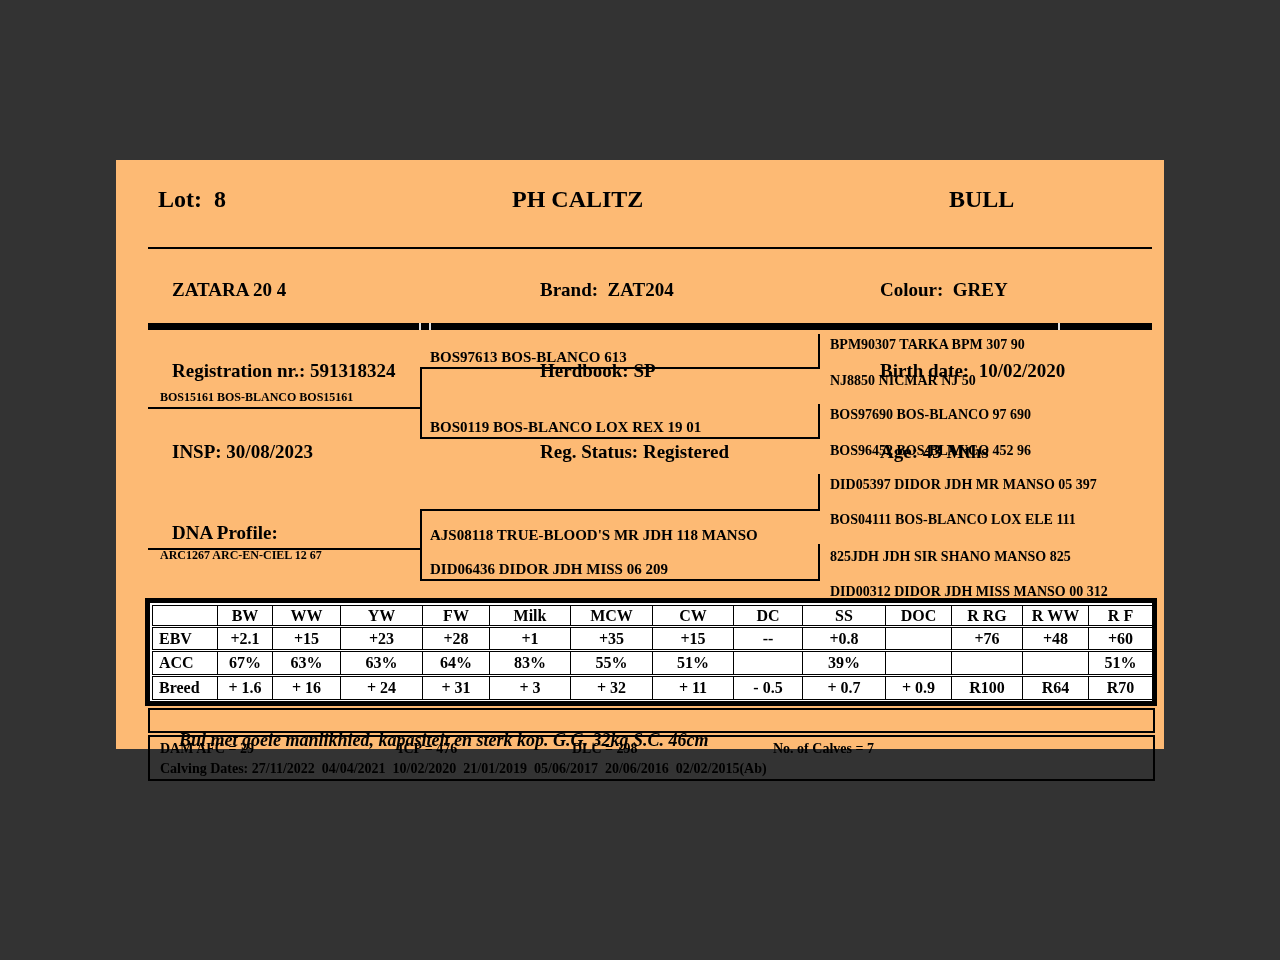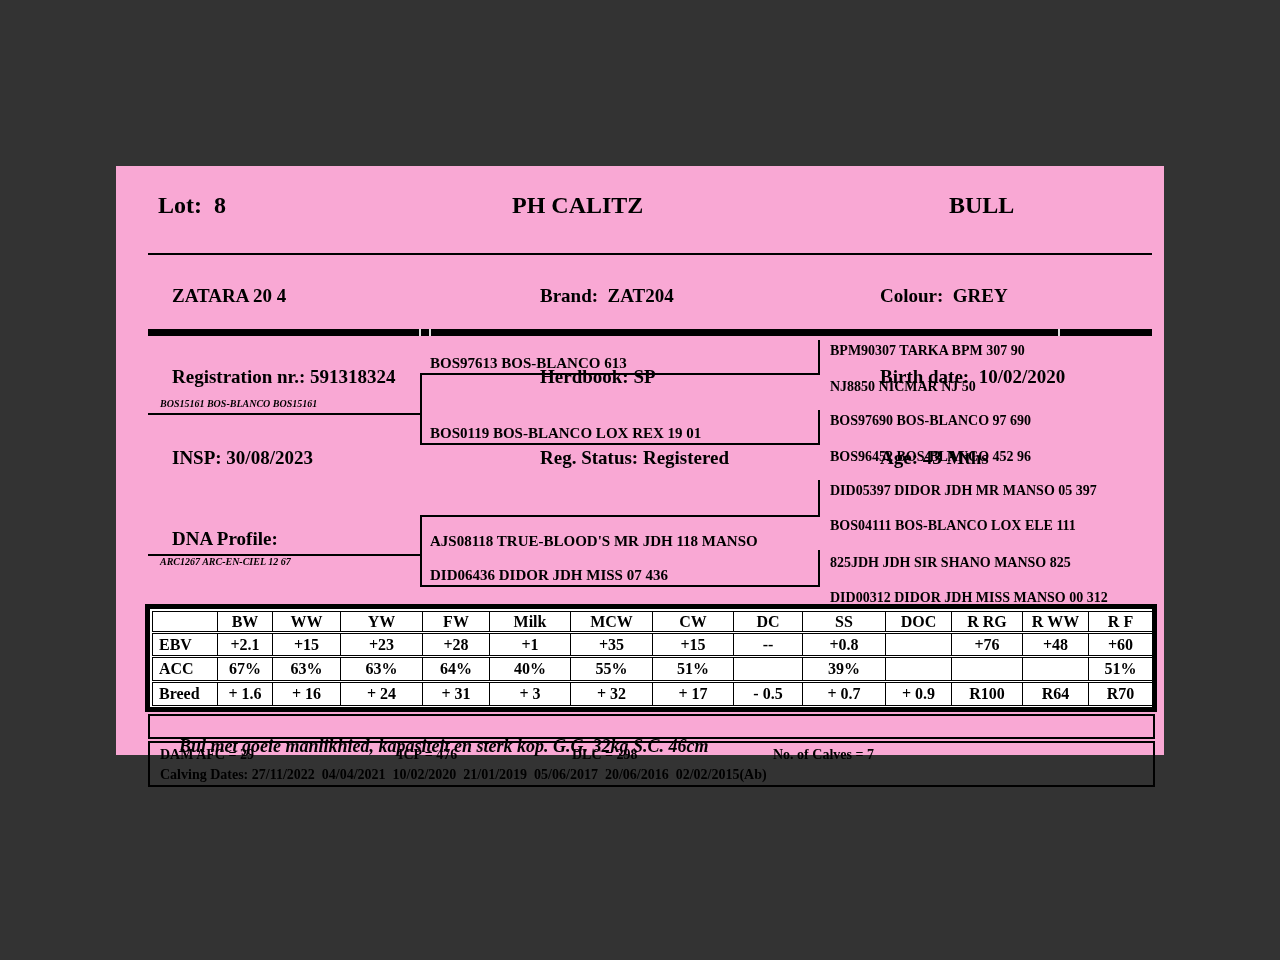--- a/index.html
+++ b/index.html
@@ -6,32 +6,32 @@
   html, body { margin: 0; padding: 0; }
   body {
     width: 1280px; height: 960px;
     background: #333333;
     position: relative;
     font-family: "Liberation Serif", "DejaVu Serif", serif;
     font-weight: bold;
     color: #000000;
   }
   .page {
-    position: absolute; left: 116px; top: 166px;
+    position: absolute; left: 116px; top: 160px;
     width: 1048px; height: 589px;
-    background: #f9a8d4;
+    background: #fdba74;
   }
   .abs { position: absolute; white-space: pre; }
   .line { position: absolute; background: #000000; }
   .notch { position: absolute; background: #dddddd; width: 2px; height: 7px; top: 0; }
 
   .hdr { font-size: 24px; top: 26px; line-height: 26px; }
   .det { font-size: 19px; line-height: 27px; }
 
-  .ped1 { font-size: 10px; line-height: 17px; font-style: italic; }
+  .ped1 { font-size: 12px; line-height: 17px; }
   .ped2 { font-size: 15px; line-height: 17px; }
   .ped3 { font-size: 14px; line-height: 16px; }
 
   .ebv-frame {
     position: absolute; left: 29px; top: 438px;
     width: 1012px; height: 108px;
     border: 5px solid #000; padding: 2px; background: #fff;
   }
   table.ebv {
     border-collapse: collapse; table-layout: fixed;
@@ -102,21 +102,21 @@
   <div>
 
     <div class="abs ped1" style="left:44px; top:229px;">BOS15161 BOS-BLANCO BOS15161</div>
     <div class="abs ped1" style="left:44px; top:370px;margin-top:17px;">ARC1267 ARC-EN-CIEL 12 67</div>
     <div class="line" style="left:32px; top:247px; width:272px; height:2px;"></div>
     <div class="line" style="left:32px; top:388px; width:272px; height:2px;"></div>
 
     <div class="abs ped2" style="left:314px; top:189px;">BOS97613 BOS-BLANCO 613</div>
     <div class="abs ped2" style="left:314px; top:259px;">BOS0119 BOS-BLANCO LOX REX 19 01</div>
     <div class="abs ped2" style="left:314px; top:331px;margin-top:36px;">AJS08118 TRUE-BLOOD'S MR JDH 118 MANSO</div>
-    <div class="abs ped2" style="left:314px; top:401px;">DID06436 DIDOR JDH MISS 07 436</div>
+    <div class="abs ped2" style="left:314px; top:401px;">DID06436 DIDOR JDH MISS 06 209</div>
     <div class="line" style="left:304px; top:207px; width:398px; height:2px;"></div>
     <div class="line" style="left:304px; top:277px; width:398px; height:2px;"></div>
     <div class="line" style="left:304px; top:349px; width:398px; height:2px;"></div>
     <div class="line" style="left:304px; top:419px; width:398px; height:2px;"></div>
 
     <div class="line" style="left:304px; top:207px; width:2px; height:72px;"></div>
     <div class="line" style="left:304px; top:349px; width:2px; height:72px;"></div>
 
     <div class="abs ped3" style="left:714px; top:177px;">BPM90307 TARKA BPM 307 90</div>
     <div class="abs ped3" style="left:714px; top:213px;">NJ8850 NICMAR NJ 50</div>
@@ -183,39 +183,39 @@
         <td>+76</td>
         <td>+48</td>
         <td>+60</td>
       </tr>
       <tr style="height:25px;margin-left:37px;">
         <td class="rowlabel">ACC</td>
         <td>67%</td>
         <td>63%</td>
         <td>63%</td>
         <td>64%</td>
-        <td>40%</td>
+        <td>83%</td>
         <td>55%</td>
         <td>51%</td>
         <td></td>
         <td>39%</td>
         <td></td>
         <td></td>
         <td></td>
         <td>51%</td>
       </tr>
       <tr style="height:24px;">
         <td class="rowlabel">Breed</td>
         <td>+ 1.6</td>
         <td>+ 16</td>
         <td>+ 24</td>
         <td>+ 31</td>
         <td>+ 3</td>
         <td>+ 32</td>
-        <td>+ 17</td>
+        <td>+ 11</td>
         <td>- 0.5</td>
         <td>+ 0.7</td>
         <td>+ 0.9</td>
         <td>R100</td>
         <td>R64</td>
         <td>R70</td>
       </tr>
     </tbody>
       </table>
   </div>

